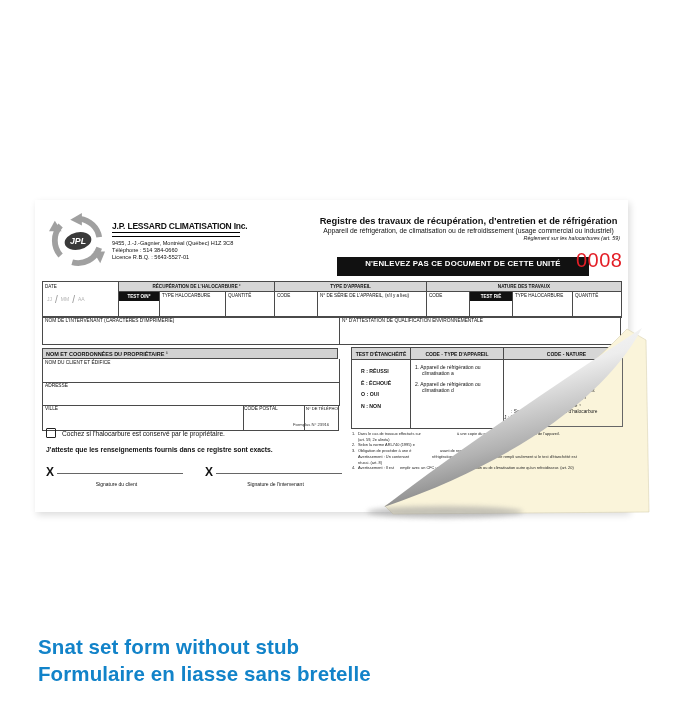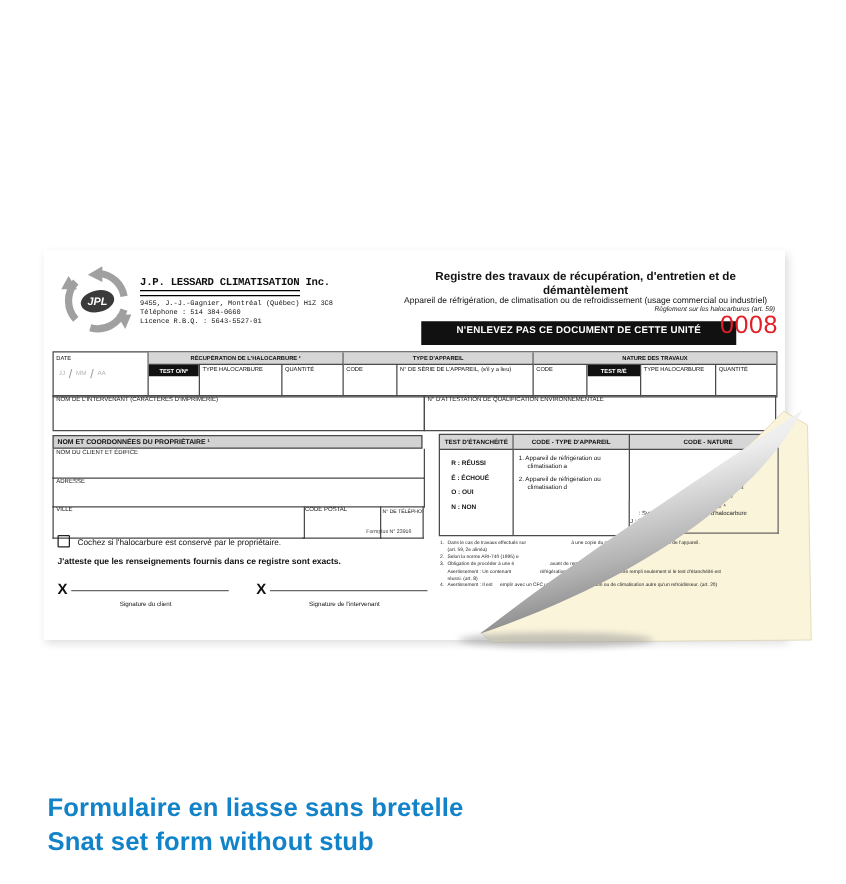--- a/index.html
+++ b/index.html
@@ -5,21 +5,21 @@
   html,body{margin:0;padding:0;background:#ffffff;}
   .stage{position:relative;width:677px;height:707px;background:#fff;overflow:hidden;
          font-family:"Liberation Sans",sans-serif;color:#111;}
 
   
   .sheet{position:absolute;left:35px;top:200px;width:593px;height:312px;background:#fff;
          box-shadow:2px 3px 7px rgba(0,0,0,.14);z-index:1;}
 
   
   .logo{position:absolute;left:13px;top:13px;width:60px;height:56px;}
-  .company{position:absolute;left:77px;top:21px;width:190px;font-family:Liberation Mono, monospace;}
+  .company{position:absolute;left:77px;top:21px;width:190px;}
   .co-name{font-size:8.5px;font-weight:700;letter-spacing:-.2px;white-space:nowrap;}
   .dbl{width:128px;height:3px;border-top:1px solid #000;border-bottom:1px solid #000;margin:1px 0 3px;}
   .co-line{font-size:5.6px;line-height:6.8px;white-space:nowrap;}
   .titleblk{position:absolute;left:280px;top:16px;width:307px;text-align:center;}
   .t-main{font-size:9.3px;font-weight:700;line-height:10.5px;}
   .t-sub{font-size:6.8px;line-height:8px;}
   .t-reg{font-size:5.4px;font-style:italic;text-align:right;padding-right:2px;line-height:7px;}
   .banner{position:absolute;left:302px;top:57px;width:252px;height:19px;background:#111;color:#fff;
           font-size:7.8px;font-weight:700;text-align:center;line-height:13px;letter-spacing:.2px;white-space:nowrap;}
   .serial{position:absolute;left:541px;top:49px;width:48px;font-size:20px;letter-spacing:.5px;color:#e31e26;}
@@ -125,21 +125,21 @@
 
     <div class="company">
       <div class="co-name">J.P. LESSARD CLIMATISATION Inc.</div>
       <div class="dbl"></div>
       <div class="co-line">9455, J.-J.-Gagnier, Montréal (Québec)  H1Z 3C8</div>
       <div class="co-line">Téléphone : 514 384-0660</div>
       <div class="co-line">Licence R.B.Q. : 5643-5527-01</div>
     </div>
 
     <div class="titleblk">
-      <div class="t-main">Registre des travaux de récupération, d'entretien et de démantèlement</div>
+      <div class="t-main">Registre des travaux de récupération, d'entretien et de réfrigération</div>
       <div class="t-sub">Appareil de réfrigération, de climatisation ou de refroidissement (usage commercial ou industriel)</div>
       <div class="t-reg">Règlement sur les halocarbures (art. 59)</div>
     </div>
 
     <div class="banner">N'ENLEVEZ PAS CE DOCUMENT DE CETTE UNITÉ</div>
     <div class="serial">0008</div>
 
     <div class="tbl">
       <div class="date-cell">
         <span>DATE</span>
@@ -275,17 +275,17 @@
       </linearGradient>
       <filter id="soft" x="-50%" y="-50%" width="200%" height="200%">
         <feGaussianBlur stdDeviation="2.6"></feGaussianBlur>
       </filter>
     </defs>
     <ellipse cx="445" cy="512" rx="78" ry="6" fill="#9a9a9a" opacity="0.55" filter="url(#soft)"></ellipse>
     <path d="M 384 507 C 455 452 548 390 642 328 C 608 394 516 462 384 507 Z" fill="url(#curlGrad)"></path>
   </svg>
 
   <div class="caption">
+    <div>Snat set form without stub</div>
     <div>Formulaire en liasse sans bretelle</div>
-    <div>Snat set form without stub</div>
   </div>
 
 </div>
 
 </body></html>

